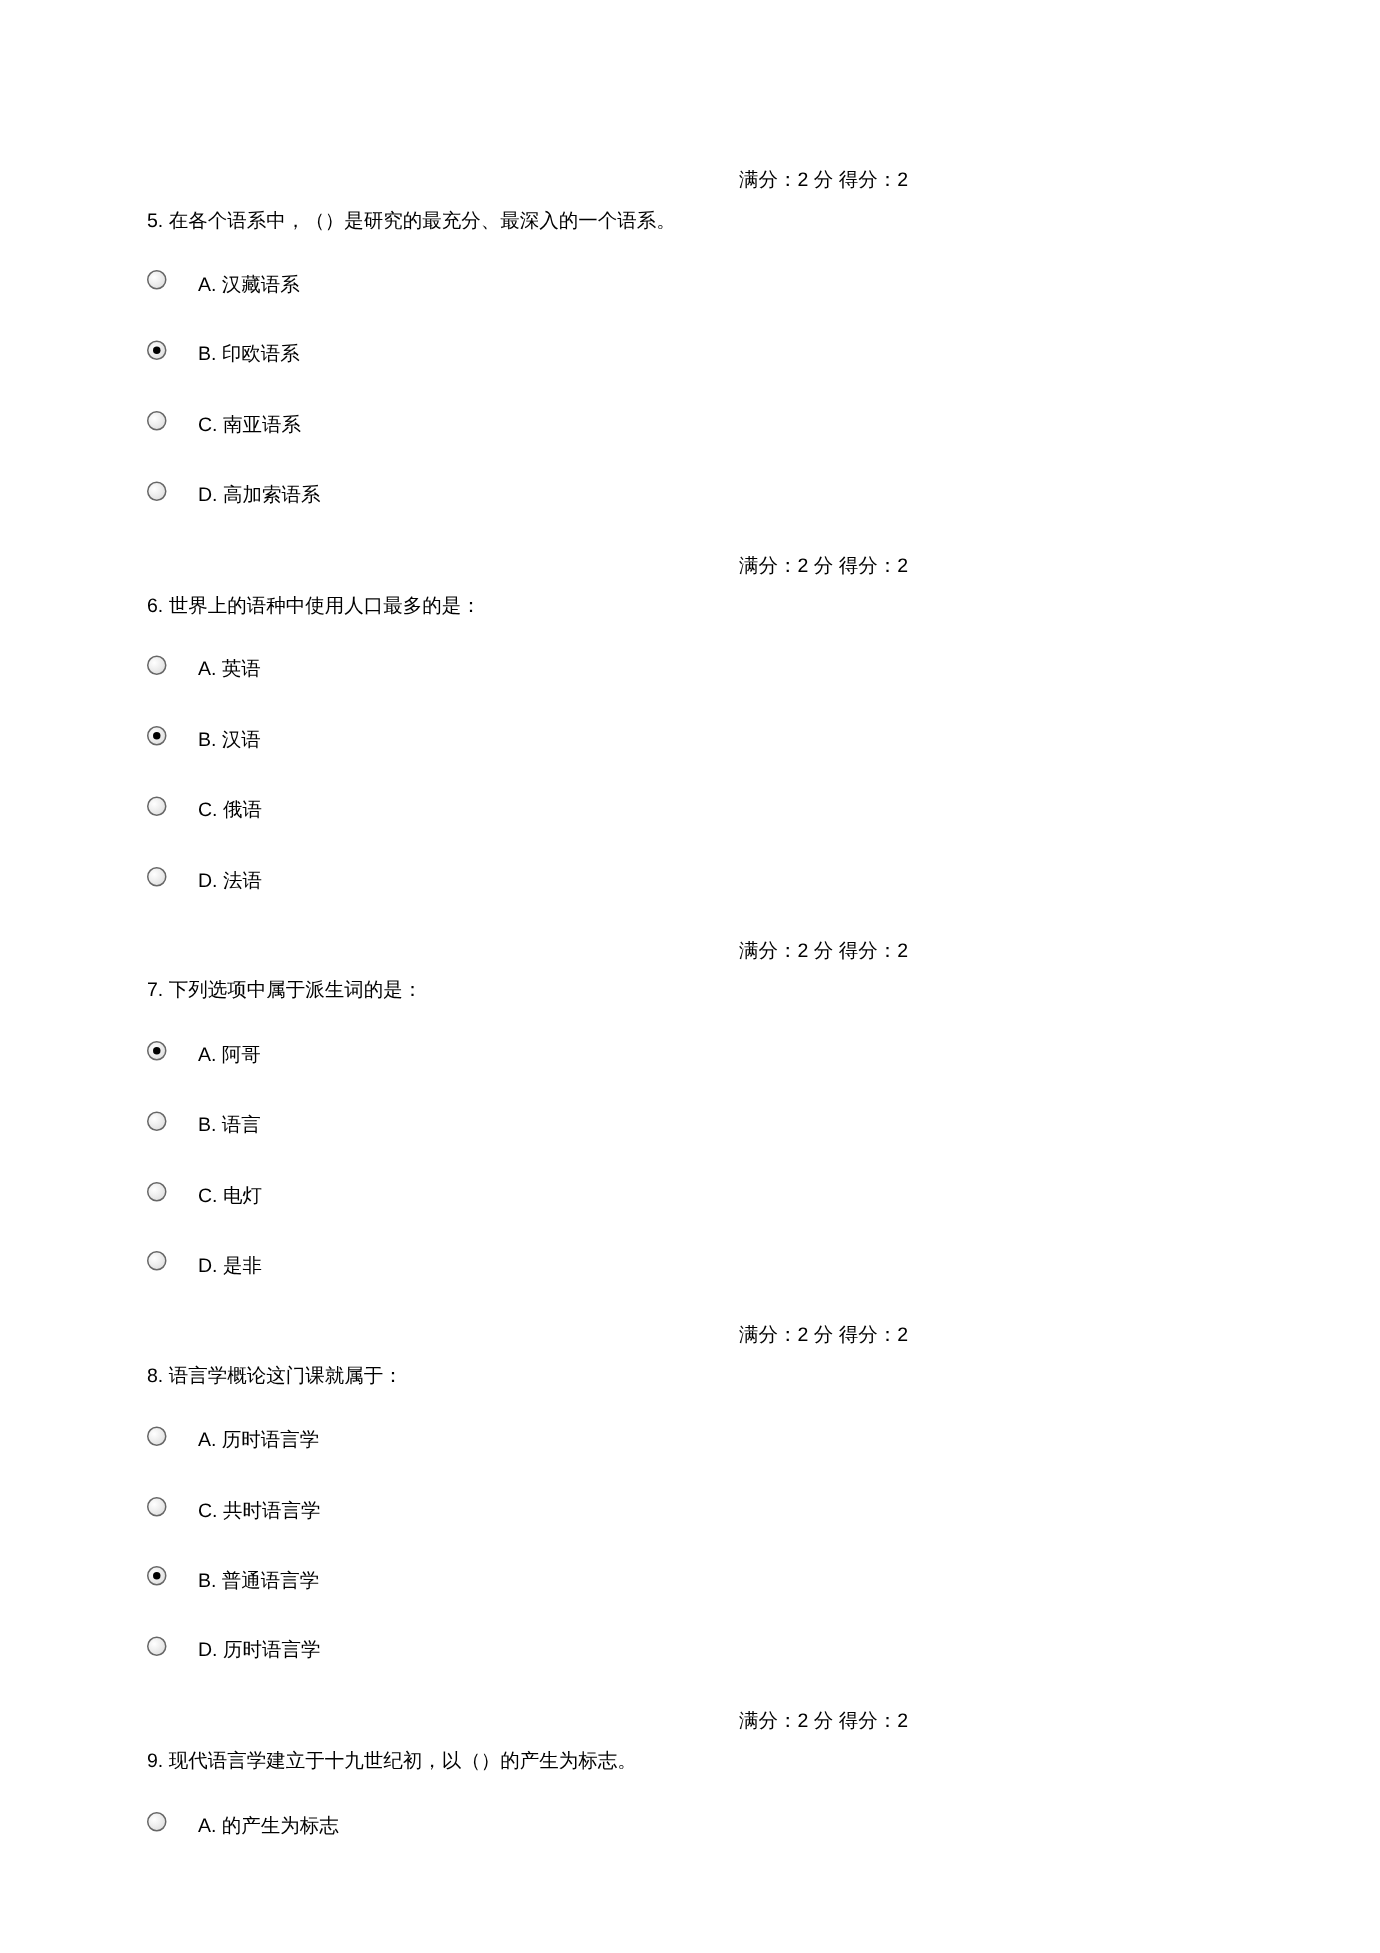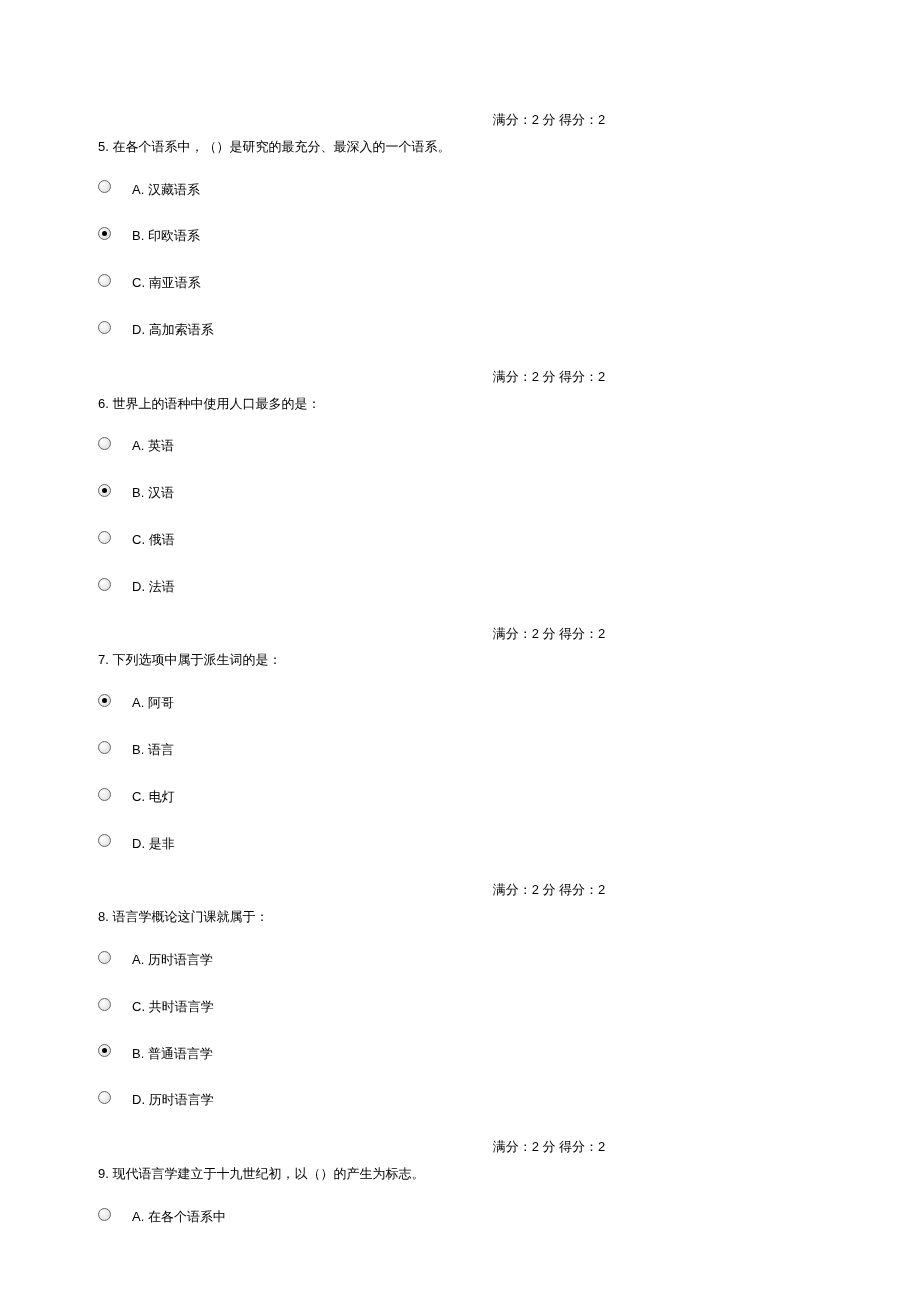--- a/index.html
+++ b/index.html
@@ -173,15 +173,15 @@
         <span class="radio"></span>
       </span>
       <span class="option-label"><span class="letter">D. </span><span>历时语言学</span></span>
     </div>
     <div class="score-line">满分：2 分  得分：2</div>
     <div class="question-text">9.  现代语言学建立于十九世纪初，以（）的产生为标志。</div>
     <div class="option-row">
       <span class="radio-wrap">
         <span class="radio"></span>
       </span>
-      <span class="option-label"><span class="letter">A. </span><span>在各个语系中</span></span>
+      <span class="option-label"><span class="letter">A. </span><span>的产生为标志</span></span>
     </div>
   </div>
 
 </body></html>

